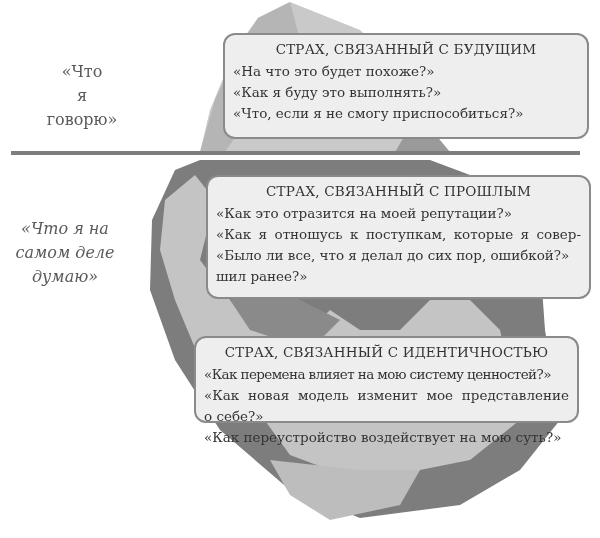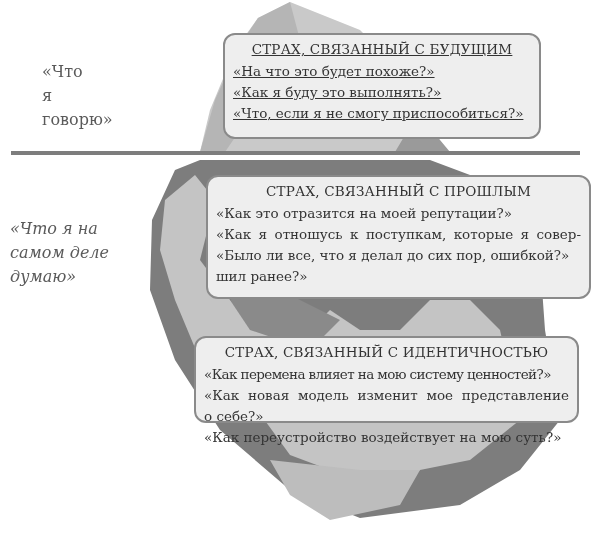--- a/index.html
+++ b/index.html
@@ -1,20 +1,20 @@
 <!DOCTYPE html>
 <html><head>
 <meta charset="utf-8">
 <style>
   html, body { margin: 0; padding: 0; background: #ffffff; }
   body { width: 600px; height: 538px; position: relative; overflow: hidden;
          font-family: "DejaVu Serif", "Liberation Serif", serif; color: #3a3a3a; }
   .iceberg { position: absolute; left: 0; top: 0; width: 600px; height: 538px; }
   .waterline { position: absolute; left: 11px; top: 151px; width: 569px; height: 4px; background: #7d7d7d; }
-  .side-label { position: absolute; text-align: left; font-size: 16px; line-height: 24px; color: #5a5a5a; }
+  .side-label { position: absolute; text-align: center; font-size: 16px; line-height: 24px; color: #5a5a5a; }
   .box { position: absolute; background: #eeeeee; border: 2px solid #8a8a8a; border-radius: 12px;
          box-sizing: border-box; padding: 4px 8px 6px 8px; font-size: 13.5px; line-height: 21px; color: #333; }
   .box-title { text-align: center; letter-spacing: 0.2px; margin-bottom: 1px; }
   .box-line { white-space: nowrap; }
   .box-line.justify { text-align: justify; text-align-last: justify; white-space: normal; }
 </style>
 </head>
 <body>
 
 <svg class="iceberg" viewBox="0 0 600 538">
@@ -35,21 +35,21 @@
   <div>«Что</div>
   <div>я говорю»</div>
 </div>
 
 <div class="side-label" style="left:10px; top:217px; width:110px;font-style:italic;">
   <div>«Что я на</div>
   <div>самом деле</div>
   <div>думаю»</div>
 </div>
 
-<div class="box" style="left:223px; top:33px; width:318px; height:106px;text-decoration:underline;">
+<div class="box" style="left:223px; top:33px; width:366px; height:106px;">
   <div class="box-title">СТРАХ, СВЯЗАННЫЙ С БУДУЩИМ</div>
   <div class="box-line">«На что это будет похоже?»</div>
   <div class="box-line">«Как я буду это выполнять?»</div>
   <div class="box-line">«Что, если я не смогу приспособиться?»</div>
 </div>
 
 <div class="box" style="left:206px; top:175px; width:385px; height:124px;">
   <div class="box-title">СТРАХ, СВЯЗАННЫЙ С ПРОШЛЫМ</div>
   <div class="box-line">«Как это отразится на моей репутации?»</div>
   <div class="box-line justify">«Как я отношусь к поступкам, которые я совер-</div>

